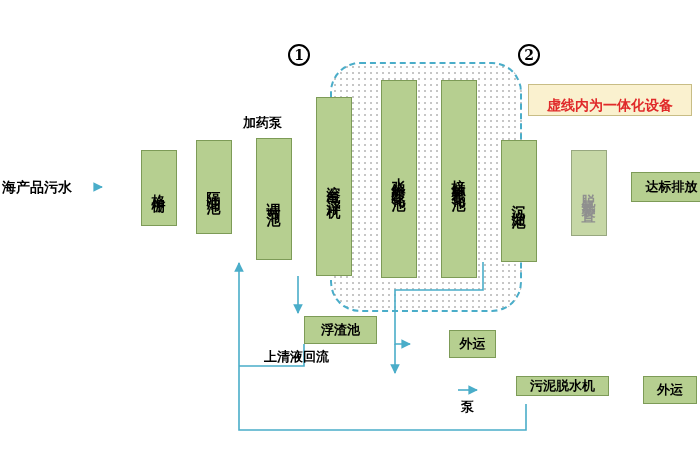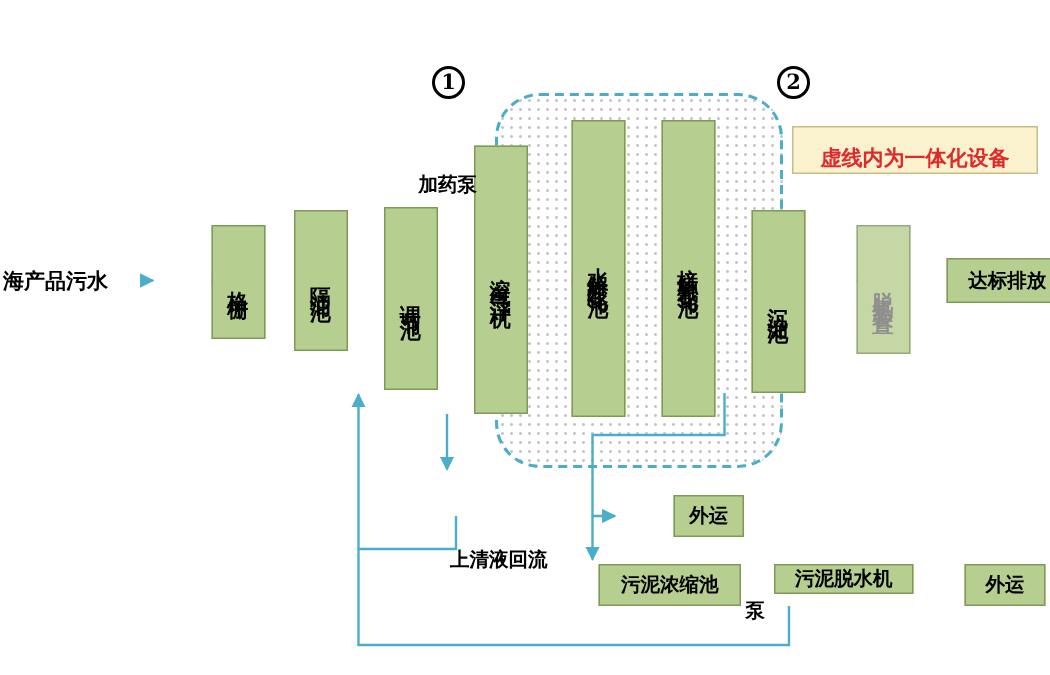--- a/index.html
+++ b/index.html
@@ -22,21 +22,21 @@
     display:flex;align-items:center;justify-content:center;
     box-sizing:border-box;z-index:3;margin-left:36px;
   }
   .vtext{
     writing-mode:vertical-rl;text-orientation:upright;
     font-weight:700;font-size:14px;line-height:1;letter-spacing:5px;
   }
   .htext{font-weight:700;font-size:13px;white-space:nowrap;}
   .node.dechlor{background:#c6d7a6;border-color:#97a77f;}
   .node.dechlor .vtext{color:#8f8f8f;}
-  .flabel{position:absolute;font-weight:700;font-size:13px;z-index:4;white-space:nowrap;margin-left:36px;}
+  .flabel{position:absolute;font-weight:700;font-size:13px;z-index:4;white-space:nowrap;}
   .source-label{
     position:absolute;left:2px;top:179px;width:92px;text-align:left;
     font-weight:700;font-size:14px;z-index:4;white-space:nowrap;
   }
   .cmarker{
     position:absolute;width:22px;height:22px;border:2px solid #000;border-radius:50%;
     display:flex;align-items:center;justify-content:center;
     font-family:"DejaVu Serif","Liberation Serif",serif;
     font-weight:700;font-size:14px;z-index:4;background:#fff;box-sizing:border-box;
   }
@@ -104,35 +104,35 @@
   <div class="node" style="left:465px;top:140px;width:36px;height:122px">
     <span class="vtext">沉淀池</span>
   </div>
   <div class="node dechlor" style="left:535px;top:150px;width:36px;height:86px">
     <span class="vtext">脱氯装置</span>
   </div>
   <div class="node" style="left:595px;top:172px;width:81px;height:30px">
     <span class="htext">达标排放</span>
   </div>
 
+  <div class="node" style="left:268px;top:316px;width:73px;height:28px">
+    <span class="htext">浮渣池</span>
+  </div>
   <div class="node" style="left:413px;top:330px;width:47px;height:28px">
     <span class="htext">外运</span>
-  </div>
-  <div class="node" style="left:363px;top:376px;width:95px;height:28px">
-    <span class="htext">污泥浓缩池</span>
   </div>
   <div class="node" style="left:480px;top:376px;width:93px;height:20px">
     <span class="htext">污泥脱水机</span>
   </div>
   <div class="node" style="left:607px;top:376px;width:54px;height:28px">
     <span class="htext">外运</span>
   </div>
 
   <div class="flabel" style="left:243px;top:114px">加药泵</div>
-  <div class="flabel" style="left:264px;top:364px">上清液回流</div>
+  <div class="flabel" style="left:264px;top:348px">上清液回流</div>
   <div class="flabel" style="left:461px;top:398px">泵</div>
 
   <div class="cmarker" style="left:288px;top:44px">
     <span>1</span>
   </div>
   <div class="cmarker" style="left:518px;top:44px">
     <span>2</span>
   </div>
 
   <div class="legend">

